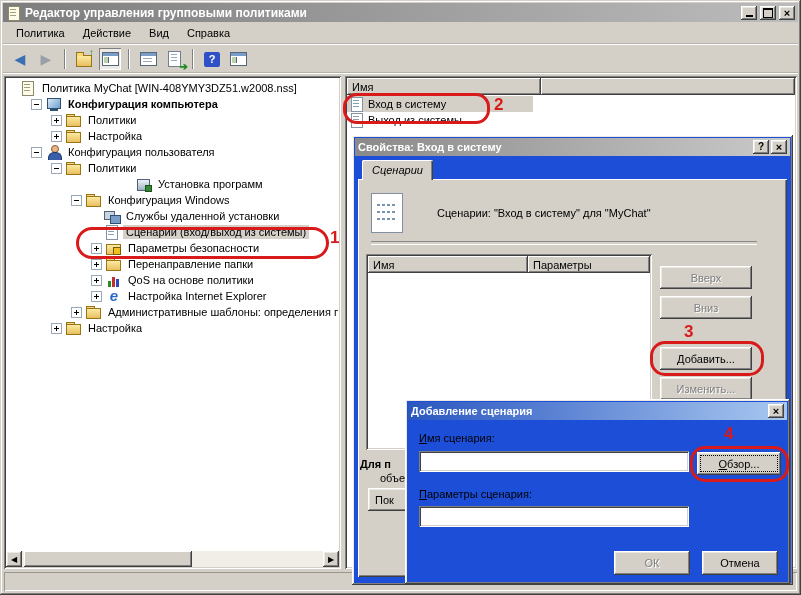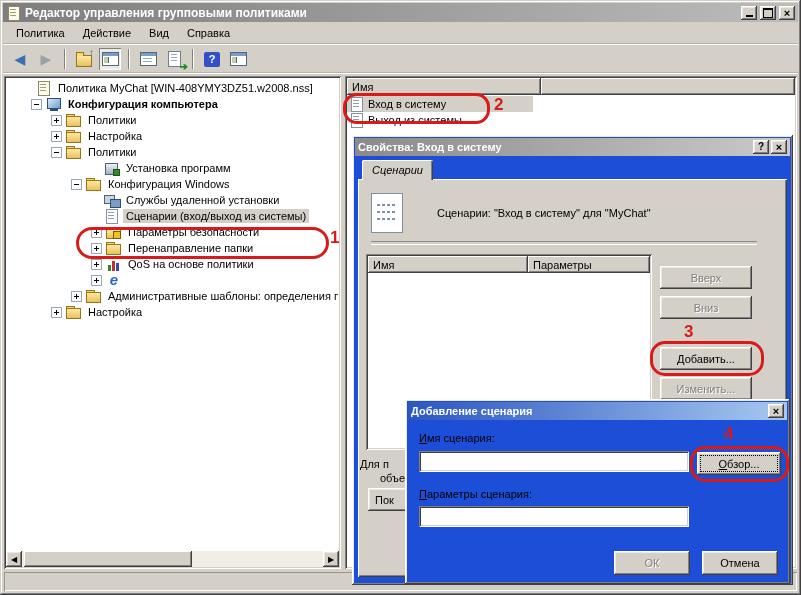--- a/index.html
+++ b/index.html
@@ -161,46 +161,51 @@
     <span class="tb">
         <span class="help-box">?</span>
       </span>
     <span class="tb">
         <span class="wglyph panel"></span>
       </span>
   </div>
 
   <div id="tree-pane">
     <div id="tree">
-      <div class="trow" style="padding-left:16px;">
+      <div class="trow" style="padding-left:0;">
         <span class="exp-sp"></span>
           <span class="ico ico-gpo"></span>
         <span class="tlabel">Политика MyChat [WIN-408YMY3DZ51.w2008.nss]</span>
       </div>
       <div class="trow" style="padding-left:24px;font-weight:bold;">
         <span class="exp"></span>
           <span class="ico ico-computer"></span>
         <span class="tlabel">Конфигурация компьютера</span>
       </div>
       <div class="trow" style="padding-left:44px;">
         <span class="exp plus"></span>
           <span class="ico ico-folder"></span>
         <span class="tlabel">Политики</span>
       </div>
       <div class="trow" style="padding-left:44px;">
         <span class="exp plus"></span>
           <span class="ico ico-folder"></span>
         <span class="tlabel">Настройка</span>
       </div>
+      <div class="trow" style="padding-left:24px;">
+        <span class="exp"></span>
+          <span class="ico ico-user"></span>
+        <span class="tlabel">Конфигурация пользователя</span>
+      </div>
       <div class="trow" style="padding-left:44px;">
         <span class="exp"></span>
           <span class="ico ico-folder"></span>
         <span class="tlabel">Политики</span>
       </div>
-      <div class="trow" style="padding-left:84px;">
+      <div class="trow" style="padding-left:116px;">
         <span class="exp-sp"></span>
           <span class="ico ico-package"></span>
         <span class="tlabel">Установка программ</span>
       </div>
       <div class="trow" style="padding-left:64px;">
         <span class="exp"></span>
           <span class="ico ico-folder"></span>
         <span class="tlabel">Конфигурация Windows</span>
       </div>
       <div class="trow" style="padding-left:84px;">
@@ -224,20 +229,21 @@
         <span class="tlabel">Перенаправление папки</span>
       </div>
       <div class="trow" style="padding-left:84px;">
         <span class="exp plus"></span>
           <span class="ico ico-qos"></span>
         <span class="tlabel">QoS на основе политики</span>
       </div>
       <div class="trow" style="padding-left:84px;">
         <span class="exp plus"></span>
           <span class="ico ico-ie">e</span>
+        <span class="tlabel">Настройка Internet Explorer</span>
       </div>
       <div class="trow" style="padding-left:64px;">
         <span class="exp plus"></span>
           <span class="ico ico-folder"></span>
         <span class="tlabel">Административные шаблоны: определения полит</span>
       </div>
       <div class="trow" style="padding-left:44px;">
         <span class="exp plus"></span>
           <span class="ico ico-folder"></span>
         <span class="tlabel">Настройка</span>
@@ -288,21 +294,21 @@
       <span class="hcell" style="width:150px;">Имя</span>
       <span class="hcell" style="flex:1;">Параметры</span>
     </div>
   </div>
 
   <div class="btn dis abs" style="left:308px;top:131px;width:92px;height:23px;">Вверх</div>
   <div class="btn dis abs" style="left:308px;top:161px;width:92px;height:23px;">Вниз</div>
   <div class="btn abs" style="left:308px;top:212px;width:92px;height:23px;">Добавить...</div>
   <div class="btn dis abs" style="left:308px;top:242px;width:92px;height:23px;">Изменить...</div>
 
-  <div class="abs" style="left:8px;top:323px;">Для п</div>
+  <div class="abs" style="left:8px;top:323px;font-weight:bold;">Для п</div>
   <div class="abs" style="left:28px;top:337px;">объек</div>
   <div class="btn abs" style="left:16px;top:353px;width:120px;height:23px;justify-content:flex-start;padding-left:7px;">Пок</div>
 </div>
 
 <div class="dlg abs" style="left:405px;top:399px;width:385px;height:185px;z-index:20;">
   <div class="dtitle dtitle-blue">
     <span class="dtext">Добавление сценария</span>
     <span class="cap btn">×</span>
   </div>
   <span class="fl-u abs" style="left:14px;top:33px;">Имя сценария:</span>

